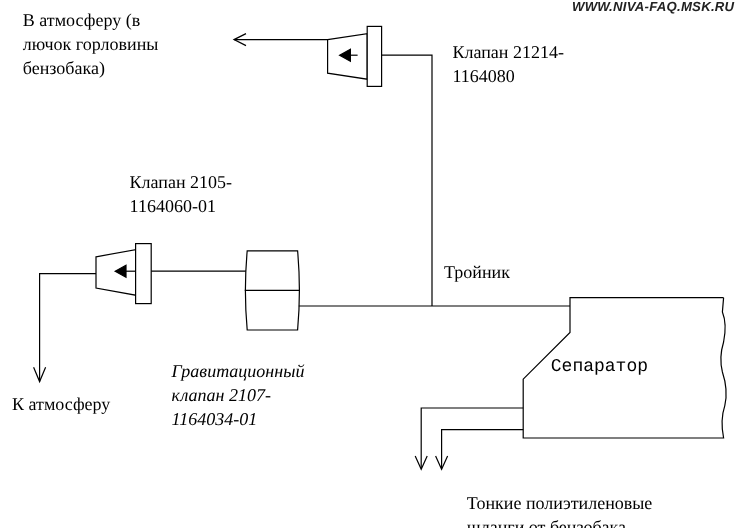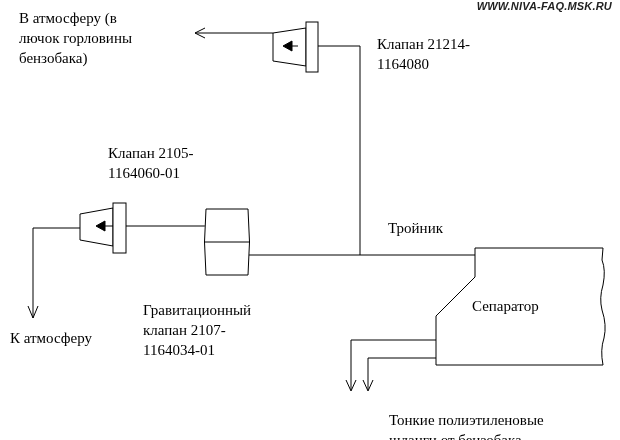--- a/index.html
+++ b/index.html
@@ -55,20 +55,20 @@
 
 <div class="site">WWW.NIVA-FAQ.MSK.RU</div>
 
 <div class="lbl" style="left:19px; top:8px;">В атмосферу (в
 лючок горловины
 бензобака)</div>
 <div class="lbl" style="left:377px; top:34px;">Клапан 21214-
 1164080</div>
 <div class="lbl" style="left:66px; top:143px;margin-left:42px;">Клапан 2105-
 1164060-01</div>
-<div class="lbl" style="left:388px; top:218px;">Тройник</div>
-<div class="lbl" style="left:472px; top:296px;">Сепаратор</div>
+<div class="lbl" style="left:370px; top:218px;">Тройник</div>
+<div class="lbl" style="left:459px; top:296px;font-family:Liberation Mono, monospace;">Сепаратор</div>
 <div class="lbl" style="left:10px; top:328px;">К атмосферу</div>
-<div class="lbl" style="left:143px; top:300px;">Гравитационный
+<div class="lbl" style="left:143px; top:300px;font-style:italic;">Гравитационный
 клапан 2107-
 1164034-01</div>
 <div class="lbl" style="left:389px; top:387px;margin-top:23px;">Тонкие полиэтиленовые
 шланги от бензобака</div>
 
 </body></html>

